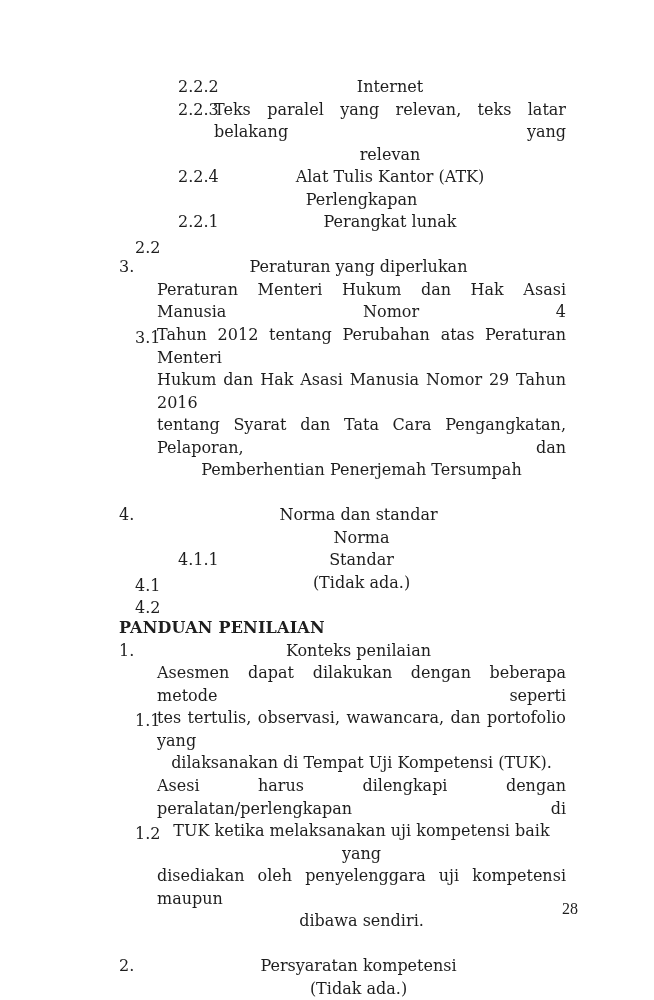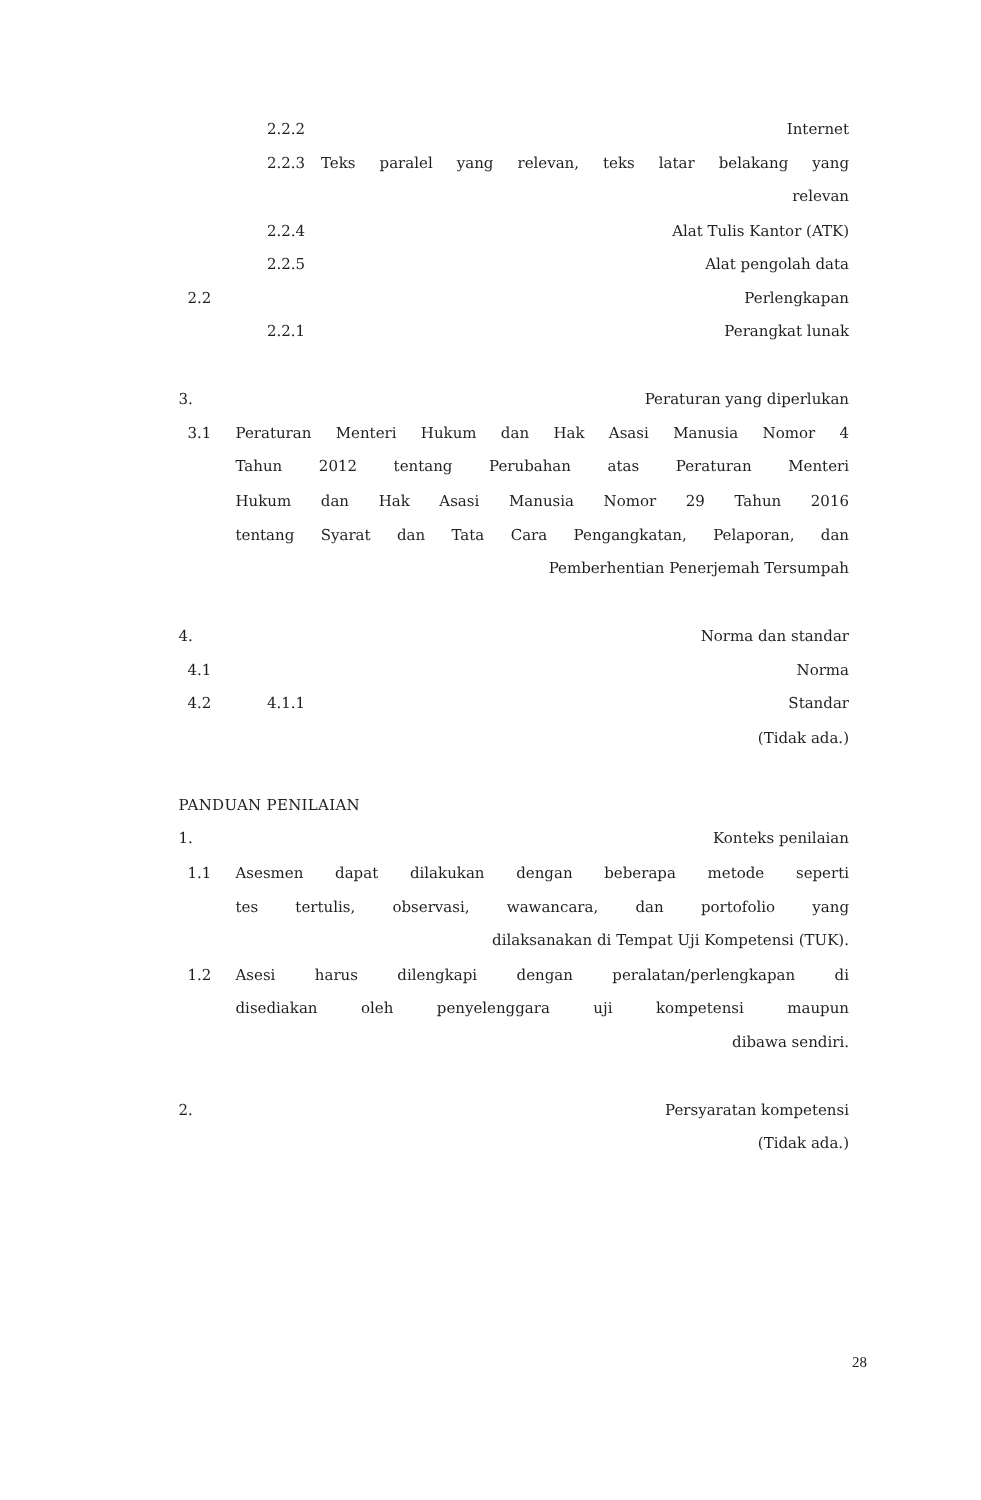--- a/index.html
+++ b/index.html
@@ -7,56 +7,56 @@
     padding: 0;
     background: #ffffff;
   }
   .page {
     position: relative;
     width: 654px;
     height: 1000px;
     background: #ffffff;
     overflow: hidden;
     font-family: "DejaVu Serif", "Liberation Serif", serif;
-    font-size: 10px;
+    font-size: 16px;
     line-height: 22.55px;
     color: #1e1e1e;
     -webkit-font-smoothing: antialiased;
   }
   .content {
     position: absolute;
     left: 119px;
     top: 76px;
     width: 447px; 
   }
   .spacer {
     height: 22.55px;
   }
   .heading {
-    font-weight: normal;
+    font-weight: bold;
     text-align: left;
     letter-spacing: 0.2px;
   }
   .item {
     position: relative;
   }
   .item .num {
     position: absolute;
     top: 0;
     left: 0;
     white-space: nowrap;
   }
   .item.lvl1 .num { left: 0; }
   .item.lvl1 .lines { margin-left: 32px; }
-  .item.lvl2 .num { left: 6px; }
+  .item.lvl2 .num { left: 16px; margin-top: 48px; }
   .item.lvl2 .lines { margin-left: 38px; }
   .item.lvl3 .num { left: 59px; }
   .item.lvl3 .lines { margin-left: 95px; }
   .line {
-    text-align: right;
+    text-align: center;
   }
   .line.j {
     text-align: justify;
     text-align-last: justify;
   }
   .footer {
     position: absolute;
     left: 119px;
     top: 898px;
     width: 459px; 
@@ -79,26 +79,20 @@
         <span class="num">2.2.3</span>
         <div class="lines">
           <div class="line j">Teks paralel yang relevan, teks latar belakang yang</div>
           <div class="line">relevan</div>
         </div>
       </div>
       <div class="item lvl3">
         <span class="num">2.2.4</span>
         <div class="lines">
           <div class="line">Alat Tulis Kantor (ATK)</div>
-        </div>
-      </div>
-      <div class="item lvl3">
-        <span class="num">2.2.5</span>
-        <div class="lines">
-          <div class="line">Alat pengolah data</div>
         </div>
       </div>
       <div class="item lvl2">
         <span class="num">2.2</span>
         <div class="lines">
           <div class="line">Perlengkapan</div>
         </div>
       </div>
       <div class="item lvl3">
         <span class="num">2.2.1</span>
@@ -159,20 +153,21 @@
         <div class="lines">
           <div class="line j">Asesmen dapat dilakukan dengan beberapa metode seperti</div>
           <div class="line j">tes tertulis, observasi, wawancara, dan portofolio yang</div>
           <div class="line">dilaksanakan di Tempat Uji Kompetensi (TUK).</div>
         </div>
       </div>
       <div class="item lvl2">
         <span class="num">1.2</span>
         <div class="lines">
           <div class="line j">Asesi harus dilengkapi dengan peralatan/perlengkapan di</div>
+          <div class="line">TUK ketika melaksanakan uji kompetensi baik yang</div>
           <div class="line j">disediakan oleh penyelenggara uji kompetensi maupun</div>
           <div class="line">dibawa sendiri.</div>
         </div>
       </div>
       <div class="spacer"></div>
       <div class="item lvl1">
         <span class="num">2.</span>
         <div class="lines">
           <div class="line">Persyaratan kompetensi</div>
           <div class="line">(Tidak ada.)</div>

